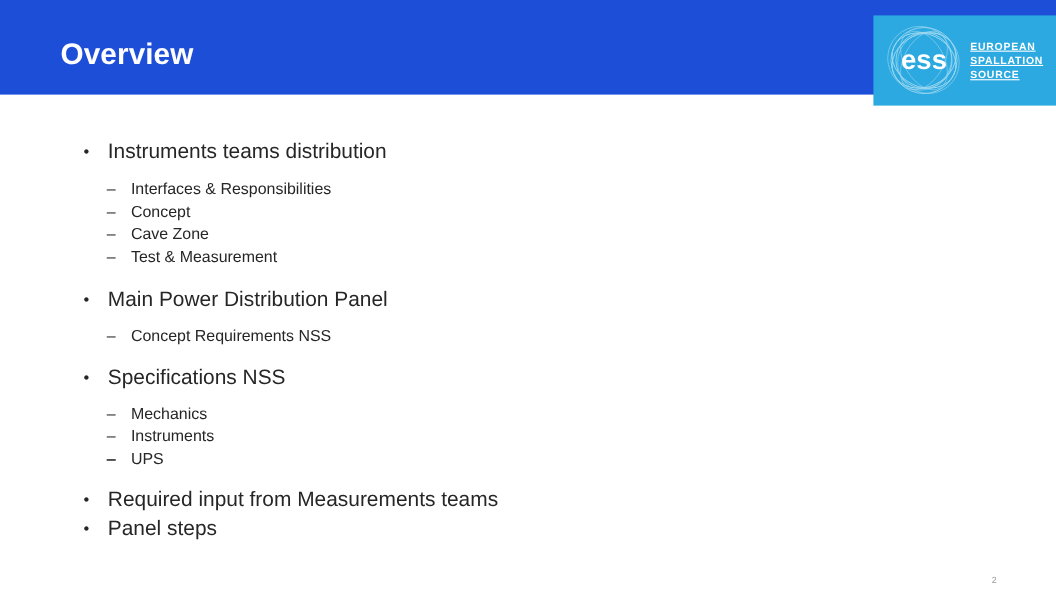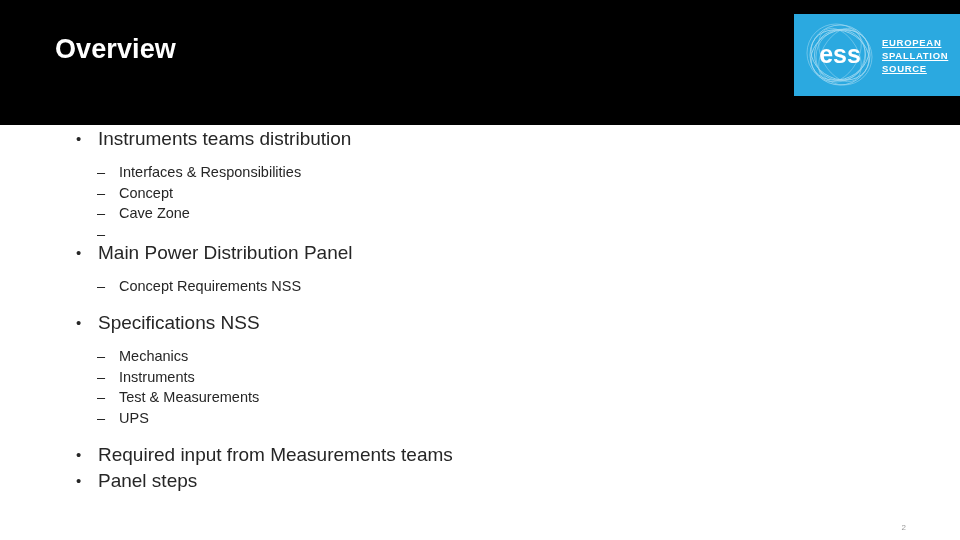--- a/index.html
+++ b/index.html
@@ -14,22 +14,22 @@
     overflow: hidden;
     position: relative;
   }
 
   
   .header-banner {
     position: absolute;
     left: 0;
     top: 0;
     width: 960px;
-    height: 125px;
-    background: #000000;
+    height: 86px;
+    background: #1d4ed8;
   }
   .slide-title {
     position: absolute;
     left: 55px;
     top: 34px;
     font-size: 27px;
     font-weight: 600;
     color: #ffffff;
     letter-spacing: 0.1px;
     white-space: nowrap;
@@ -172,20 +172,21 @@
     <li class="l2">
       <span class="mk">–</span>
       <span>Concept</span>
     </li>
     <li class="l2">
       <span class="mk">–</span>
       <span>Cave Zone</span>
     </li>
     <li class="l2">
       <span class="mk">–</span>
+      <span>Test &amp; Measurement</span>
     </li>
 
     <div class="gap-a"></div>
 
     <li class="l1">
       <span class="mk">•</span>
       <span>Main Power Distribution Panel</span>
     </li>
     <div class="gap-b"></div>
     <li class="l2">
@@ -203,21 +204,20 @@
     <li class="l2">
       <span class="mk">–</span>
       <span>Mechanics</span>
     </li>
     <li class="l2">
       <span class="mk">–</span>
       <span>Instruments</span>
     </li>
     <li class="l2">
       <span class="mk">–</span>
-      <span>Test &amp; Measurements</span>
     </li>
     <li class="l2">
       <span class="mk">–</span>
       <span>UPS</span>
     </li>
 
     <div class="gap-e"></div>
 
     <li class="l1">
       <span class="mk">•</span>

